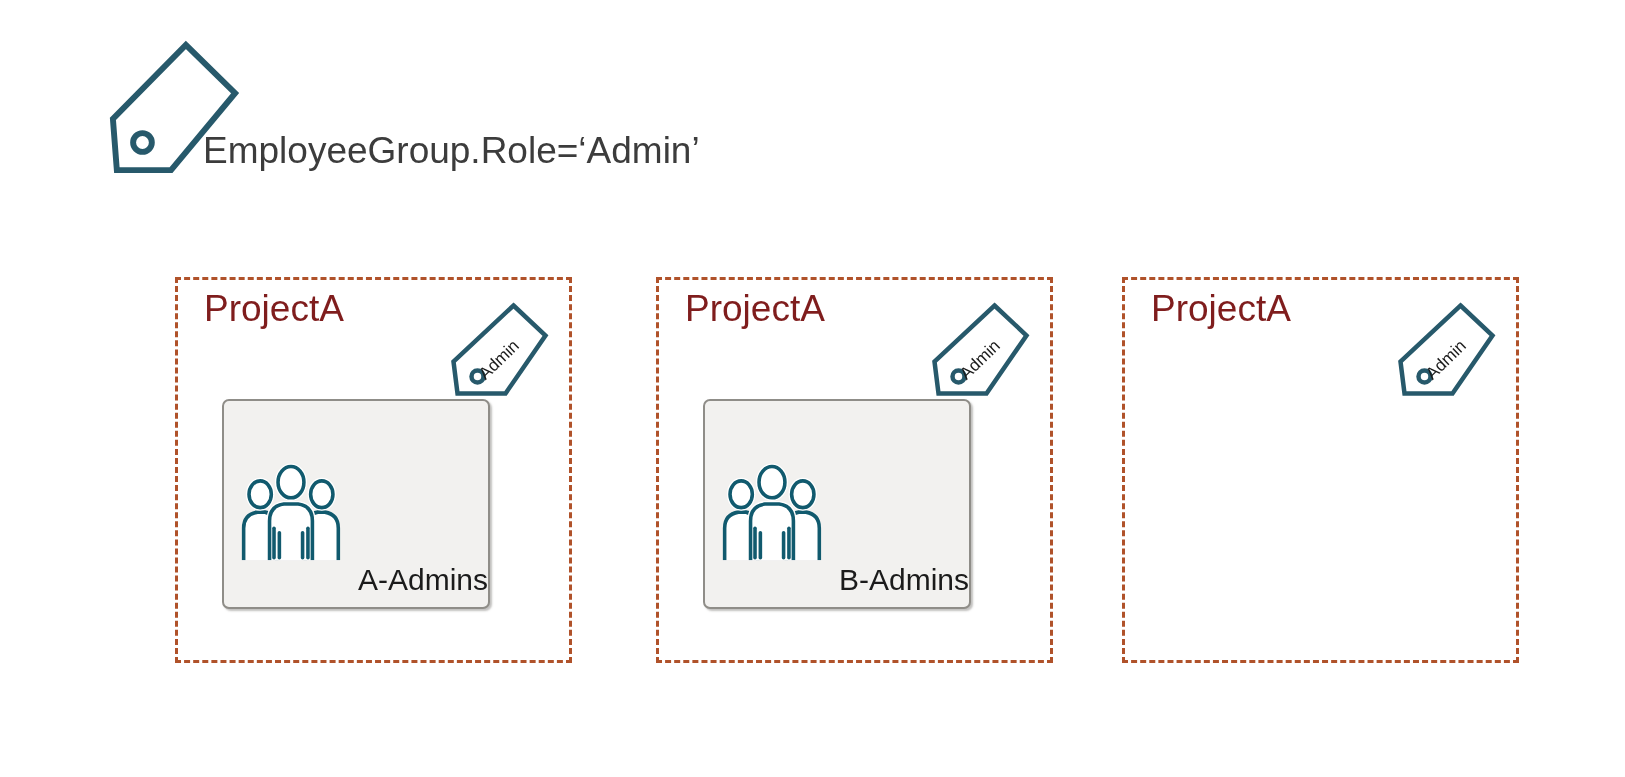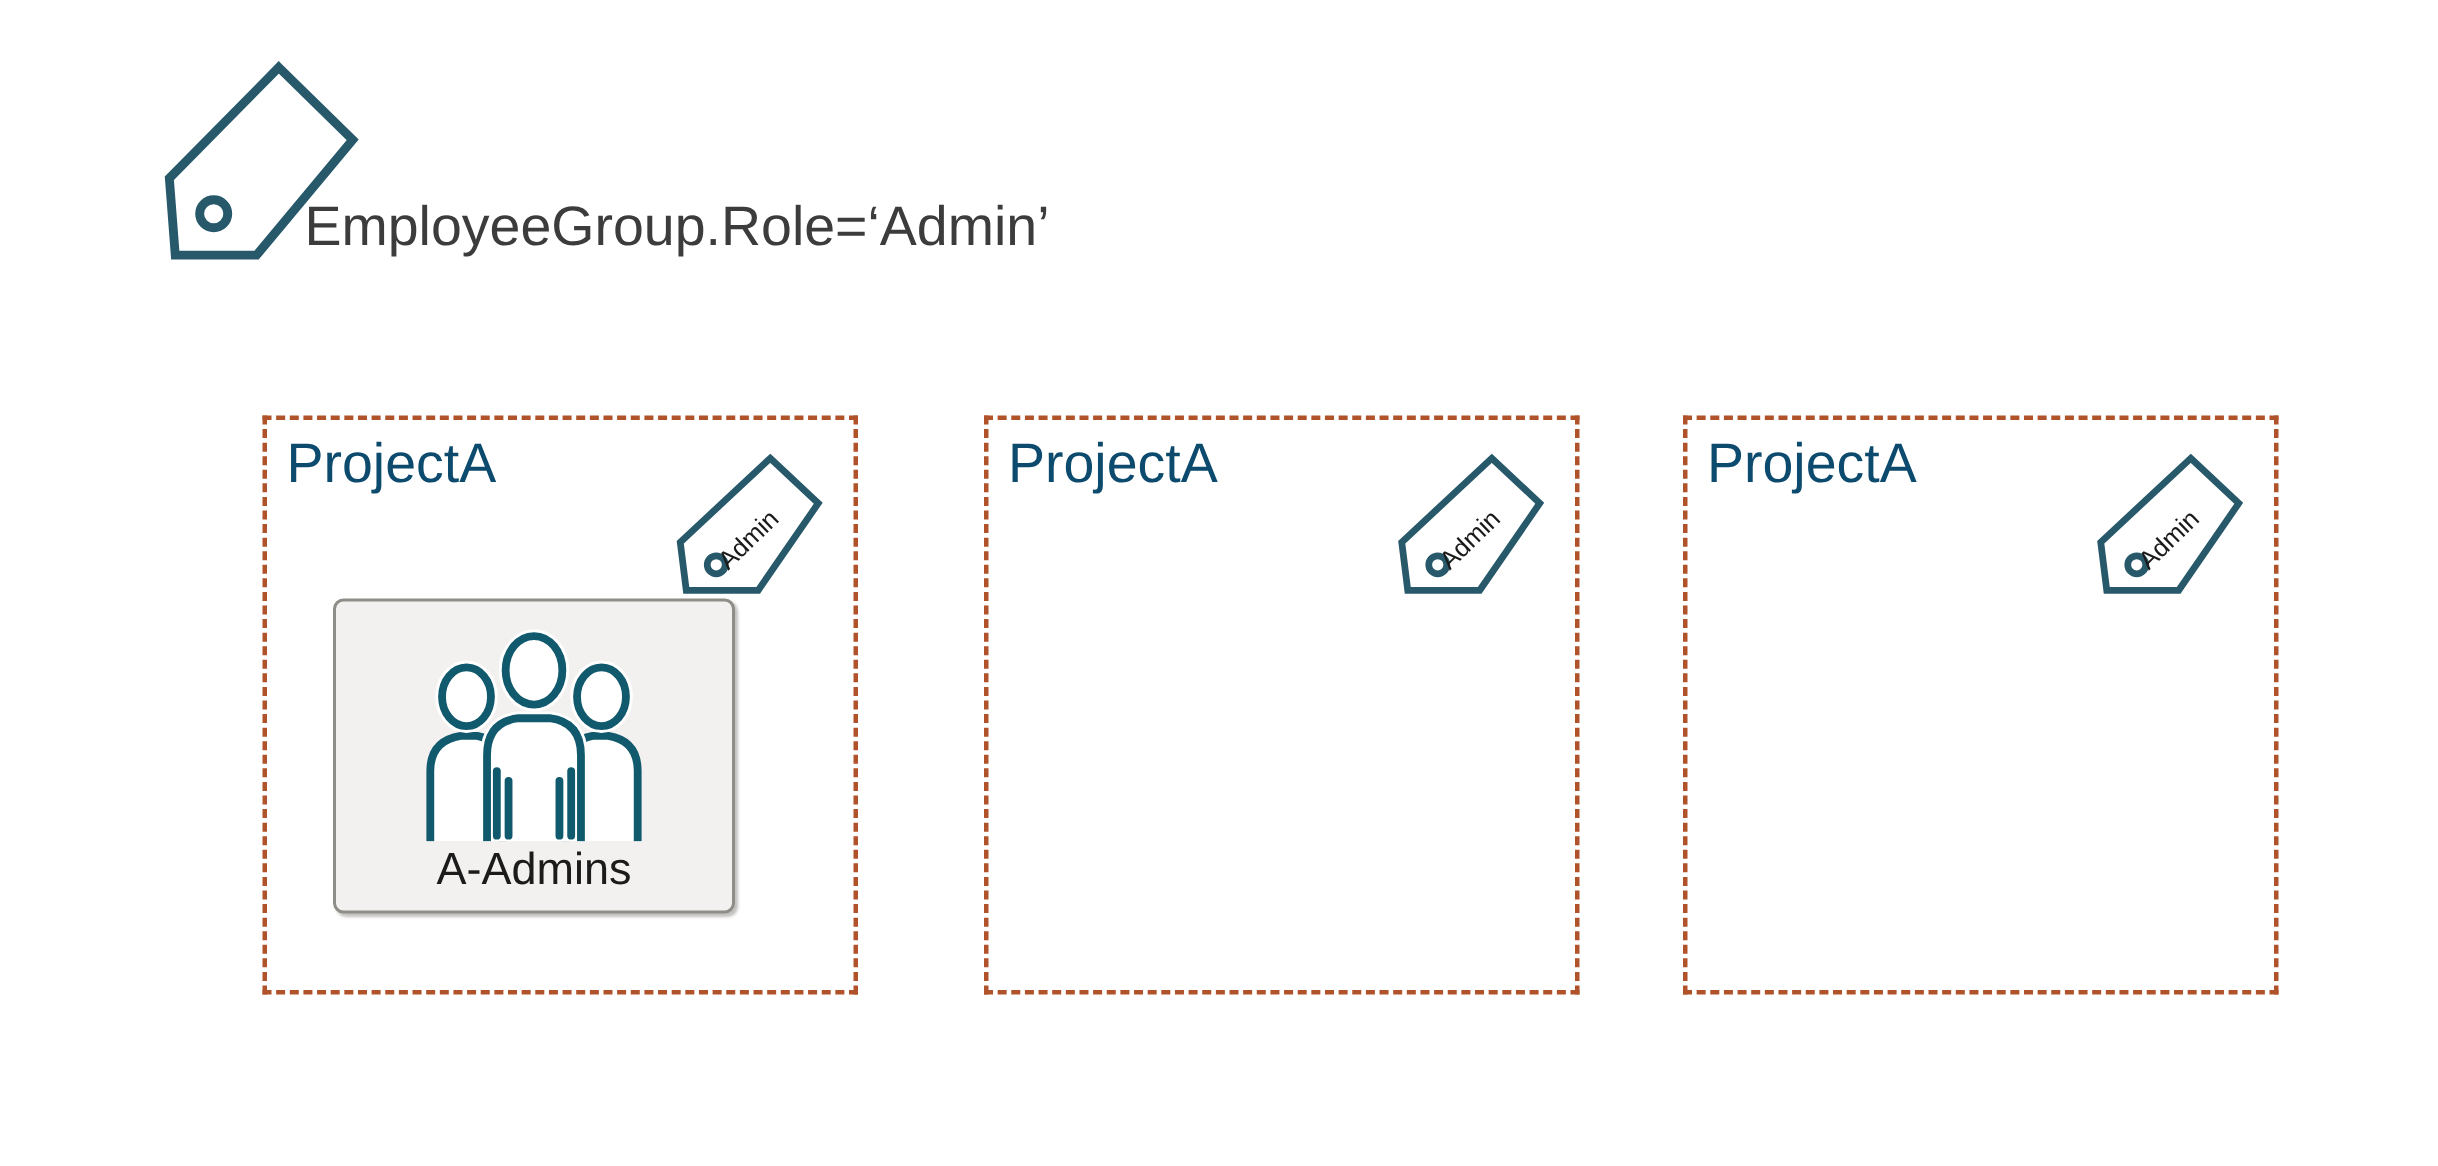--- a/index.html
+++ b/index.html
@@ -43,24 +43,24 @@
     border: 3px dashed #b0522a;
     box-sizing: border-box;
     background: transparent;
   }
   .project-box.pa { left: 151px; }
   .project-box.pb { left: 632px; }
   .project-box.pc { left: 1098px; }
 
   .project-title {
     position: absolute;
-    left: 13px;
+    left: 26px;
     top: 8px;
     font-size: 37px;
-    color: #0c4a6e;
+    color: #7f1d1d;
     white-space: nowrap;
   }
 
   .mini-tag-svg {
     position: absolute;
     right: 20px;
     top: 22px;
     width: 99px;
     height: 95px;
     z-index: 3;
@@ -72,21 +72,21 @@
     top: 119px;
     width: 268px;
     height: 210px;
     background: #f2f1ef;
     border: 2px solid #8f8d88;
     border-radius: 7px;
     box-sizing: border-box;
     box-shadow: 2px 2px 2px rgba(120, 118, 112, 0.45);
     z-index: 1;
     display: flex;
-    flex-direction: column;
+    flex-direction: row;
     align-items: center;
   }
   .group-icon-wrap {
     margin-top: 10px;
     width: 196px;
     height: 150px;
   }
   .group-label {
     margin-top: auto;
     padding-bottom: 10px;
@@ -168,20 +168,26 @@
     </div>
   </div>
 
   <div class="project-box pb">
     <div class="project-title">ProjectA</div>
     <svg class="mini-tag-svg" viewBox="-3.5 -3.5 99 95">
       <polygon class="tag-shape" stroke-width="4.5" points="60,0 92,30 52,88 4,88 0,56"></polygon>
       <circle class="tag-hole" stroke-width="4.5" cx="24" cy="71" r="6"></circle>
       <text class="mini-tag-text" x="32" y="75" transform="rotate(-44 32 75)">Admin</text>
     </svg>
+    <div class="group-card">
+      <svg class="group-icon-wrap" viewBox="0 0 300 230">
+        <use href="#sym-group"></use>
+      </svg>
+      <div class="group-label">B-Admins</div>
+    </div>
   </div>
 
   <div class="project-box pc">
     <div class="project-title">ProjectA</div>
     <svg class="mini-tag-svg" viewBox="-3.5 -3.5 99 95">
       <polygon class="tag-shape" stroke-width="4.5" points="60,0 92,30 52,88 4,88 0,56"></polygon>
       <circle class="tag-hole" stroke-width="4.5" cx="24" cy="71" r="6"></circle>
       <text class="mini-tag-text" x="32" y="75" transform="rotate(-44 32 75)">Admin</text>
     </svg>
   </div>

